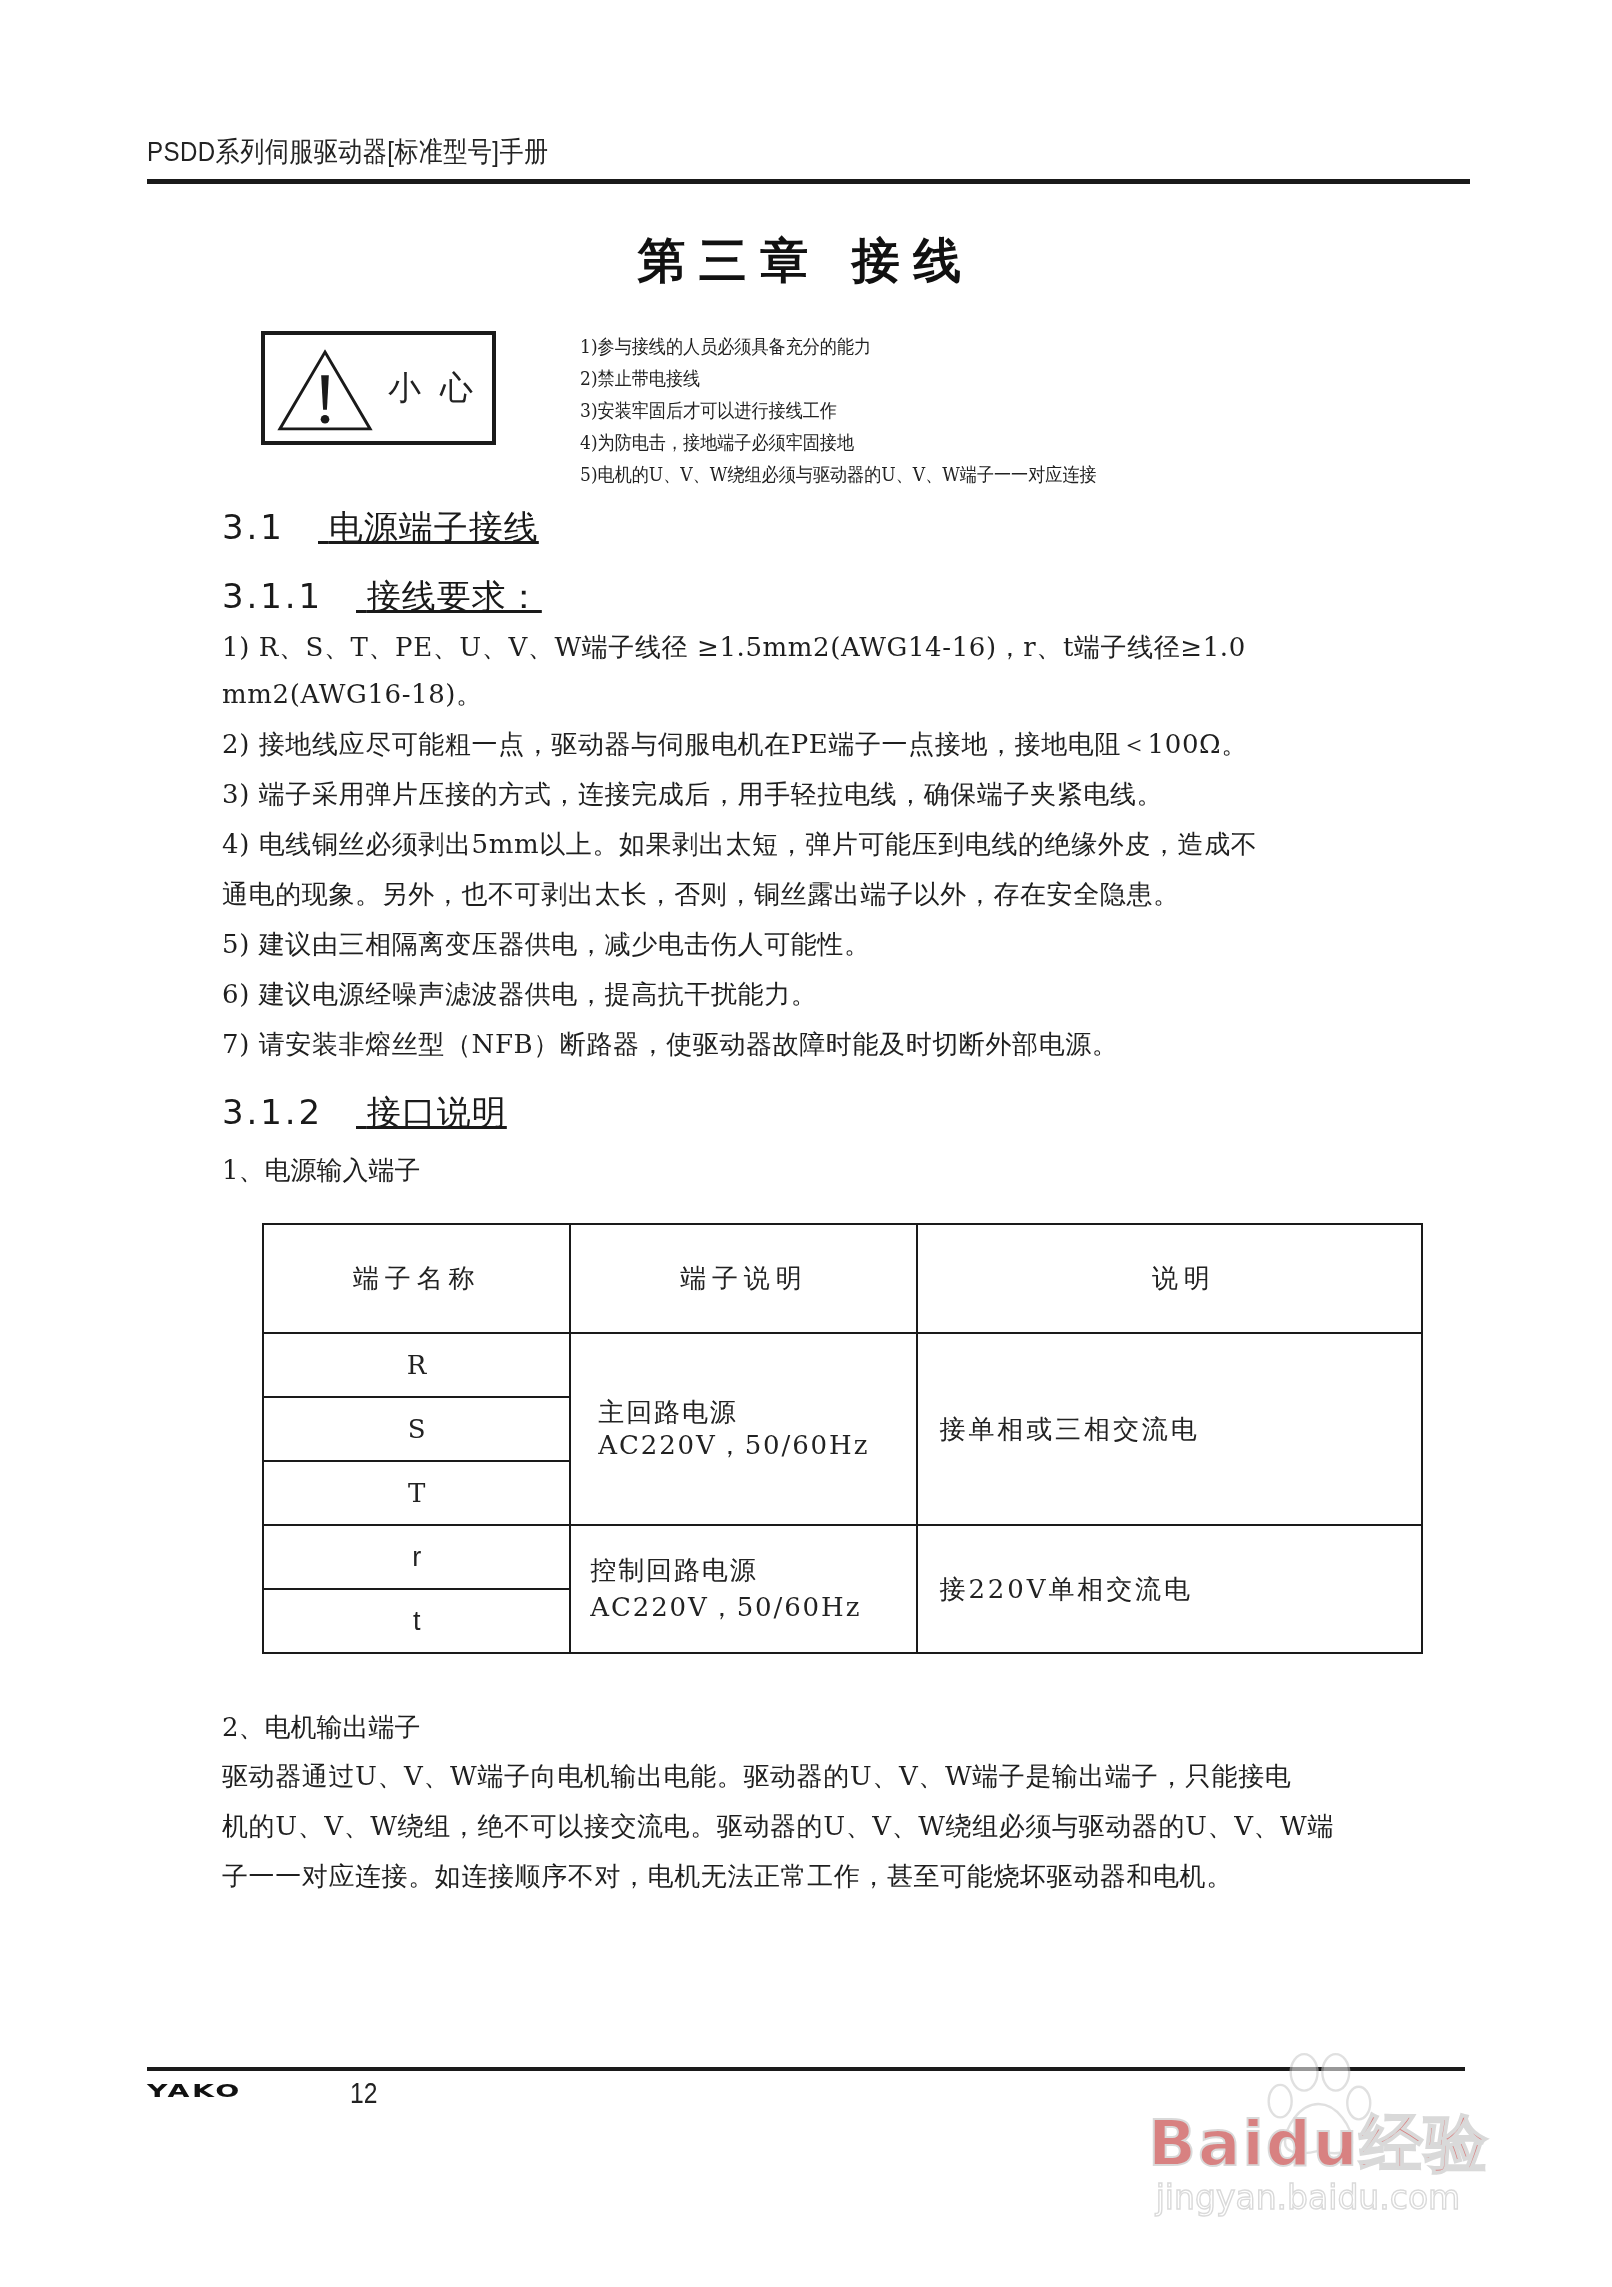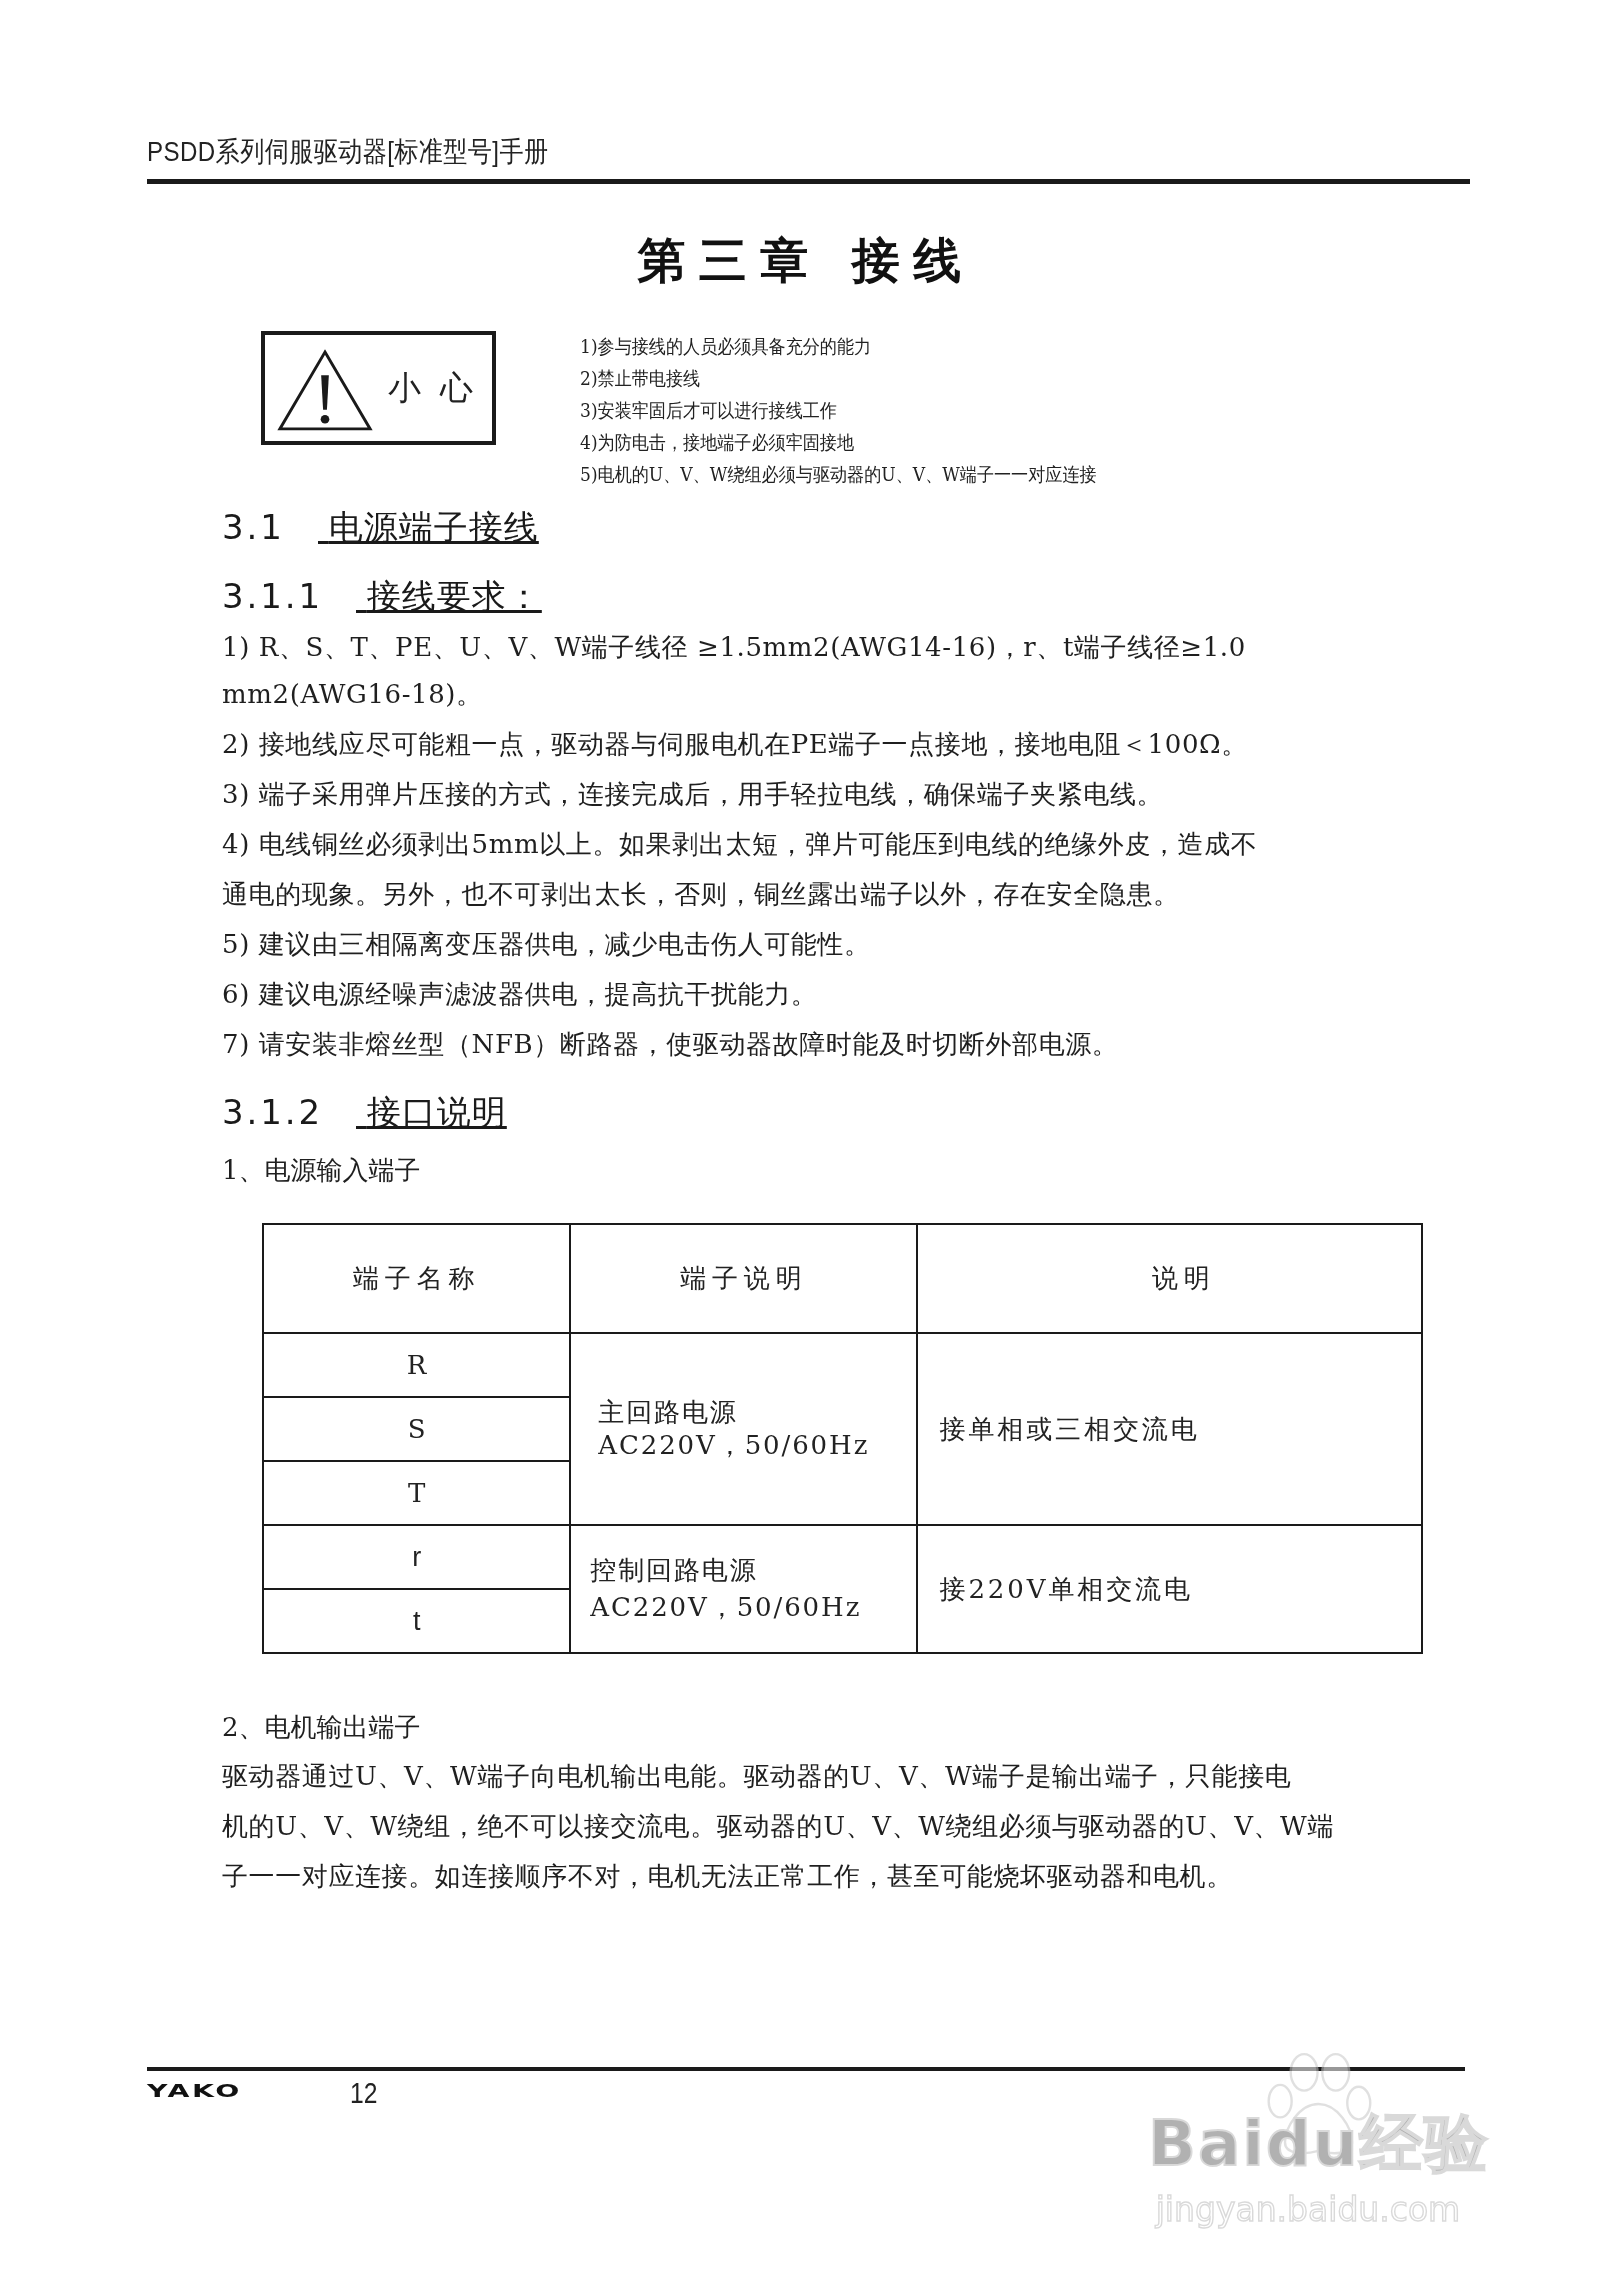--- a/index.html
+++ b/index.html
@@ -38,22 +38,22 @@
   .terminal-table .sans { font-family: "Liberation Sans", sans-serif; font-size: 27px; }
   .cell-desc { padding-left: 27px !important; line-height: 33px; letter-spacing: 1.9px; }
   .cell-desc.ctrl { padding-left: 19px !important; line-height: 37px; }
   .cell-note { padding-left: 21px !important; letter-spacing: 2.9px; }
 
   .rule-bottom { left: 147px; top: 2067px; width: 1318px; height: 3.8px; background: #1a1a1a; }
   .footer-logo { left: 147px; top: 2081px; font-family: "DejaVu Sans", sans-serif; font-weight: bold; font-size: 21px; letter-spacing: 1.9px; color: #111; transform: scale(1.35, 0.85); transform-origin: left top; }
   .page-number { left: 350px; top: 2077px; font-family: "Liberation Sans", sans-serif; font-size: 29px; color: #222; transform: scaleX(0.85); transform-origin: left top; }
 
   .watermark { left: 1148px; top: 2051px; width: 370px; height: 178px; opacity: 0.55; }
-  .wm-brand { position: absolute; left: 0; top: 50px; font-family: "DejaVu Sans", sans-serif; font-weight: bold; font-size: 63px; color: #737373; -webkit-text-stroke: 1.9px #bbb; letter-spacing: 1.9px; }
-  .wm-url { position: absolute; left: 7.7px; top: 127px; font-family: "DejaVu Sans", sans-serif; font-size: 33px; color: #fff; -webkit-text-stroke: 1.4px #bbb; letter-spacing: 0px; margin-top: 12px; }
+  .wm-brand { position: absolute; left: 0; top: 50px; font-family: "DejaVu Sans", sans-serif; font-weight: bold; font-size: 63px; color: #b91c1c; -webkit-text-stroke: 1.9px #bbb; letter-spacing: 1.9px; }
+  .wm-url { position: absolute; left: 7.7px; top: 127px; font-family: "DejaVu Sans", sans-serif; font-size: 33px; color: #fff; -webkit-text-stroke: 1.4px #bbb; letter-spacing: 0px; }
 </style>
 </head>
 <body>
 
 <div class="abs running-header">PSDD系列伺服驱动器[标准型号]手册</div>
 <div class="abs rule-top"></div>
 
 <div class="abs chapter-title">第三章 接线</div>
 
 <div class="abs caution-box">

